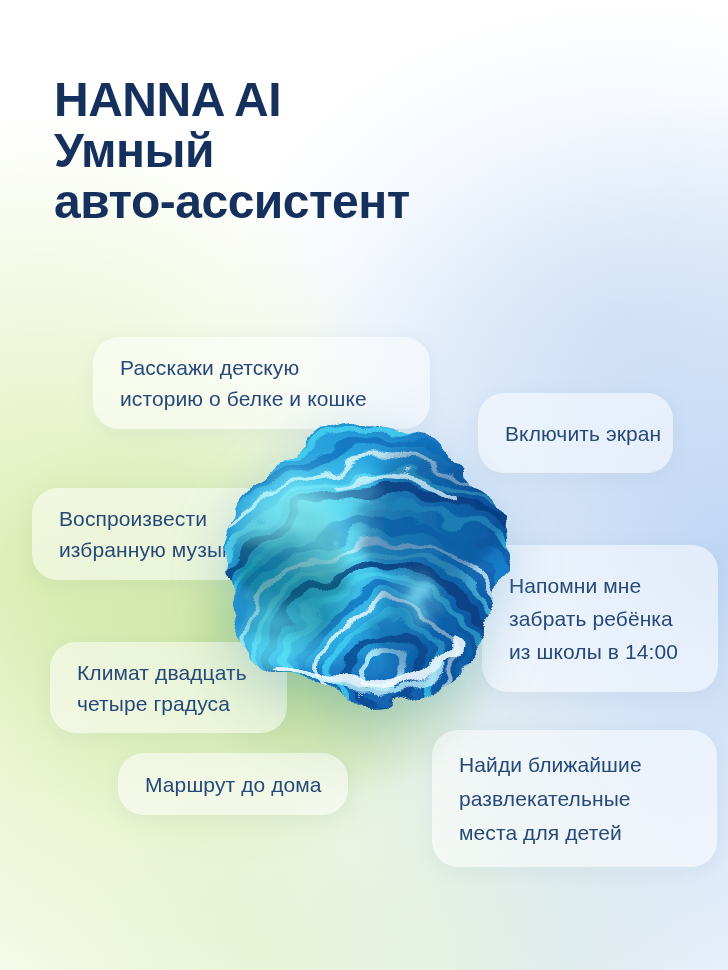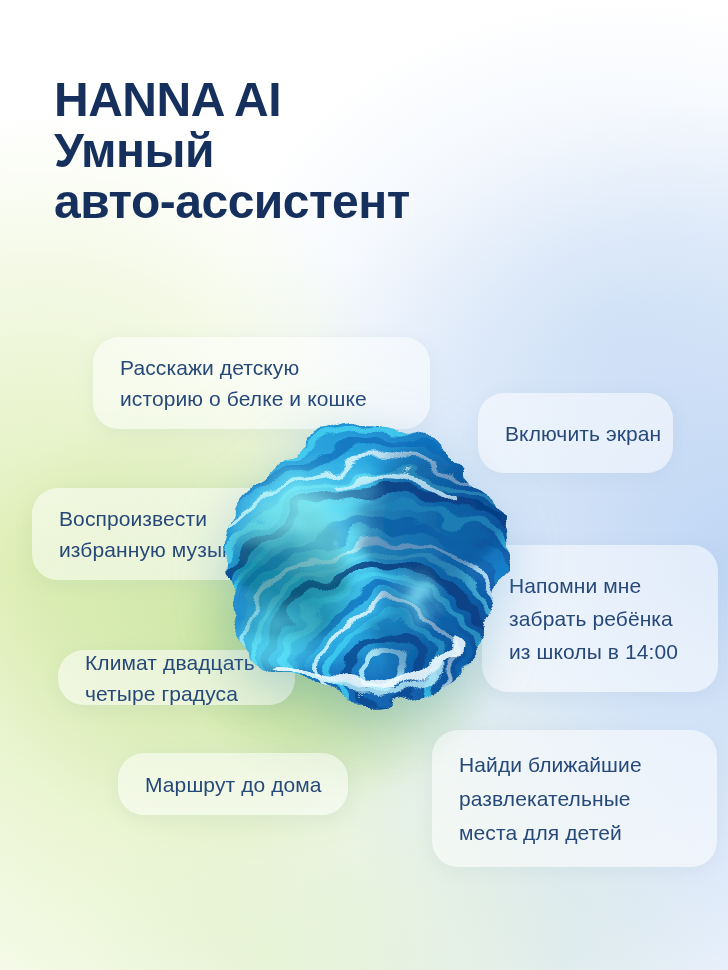--- a/index.html
+++ b/index.html
@@ -41,21 +41,21 @@
     font-size:21px;
     font-weight:500;
     line-height:31px;
     letter-spacing:0.1px;
   }
   .bubble span{display:block;white-space:nowrap;}
   #b-story   {left:93px;  top:337px; width:337px; height:92px;}
   #b-screen  {left:478px; top:393px; width:195px; height:80px;}
   #b-music   {left:32px;  top:488px; width:258px; height:92px;}
   #b-reminder{left:482px; top:545px; width:236px; height:147px; line-height:33px;}
-  #b-climate {left:58px;  top:642px; width:237px; height:55px;margin-top:8px;}
+  #b-climate {left:50px;  top:642px; width:237px; height:91px;}
   #b-route   {left:118px; top:753px; width:230px; height:62px;}
   #b-places  {left:432px; top:730px; width:285px; height:137px; line-height:34px;}
   .orb{
     position:absolute;left:222px;top:421px;width:288px;height:292px;z-index:3;
     filter:drop-shadow(0 14px 26px rgba(70,150,205,0.30));
   }
 </style>
 </head>
 <body>
 

